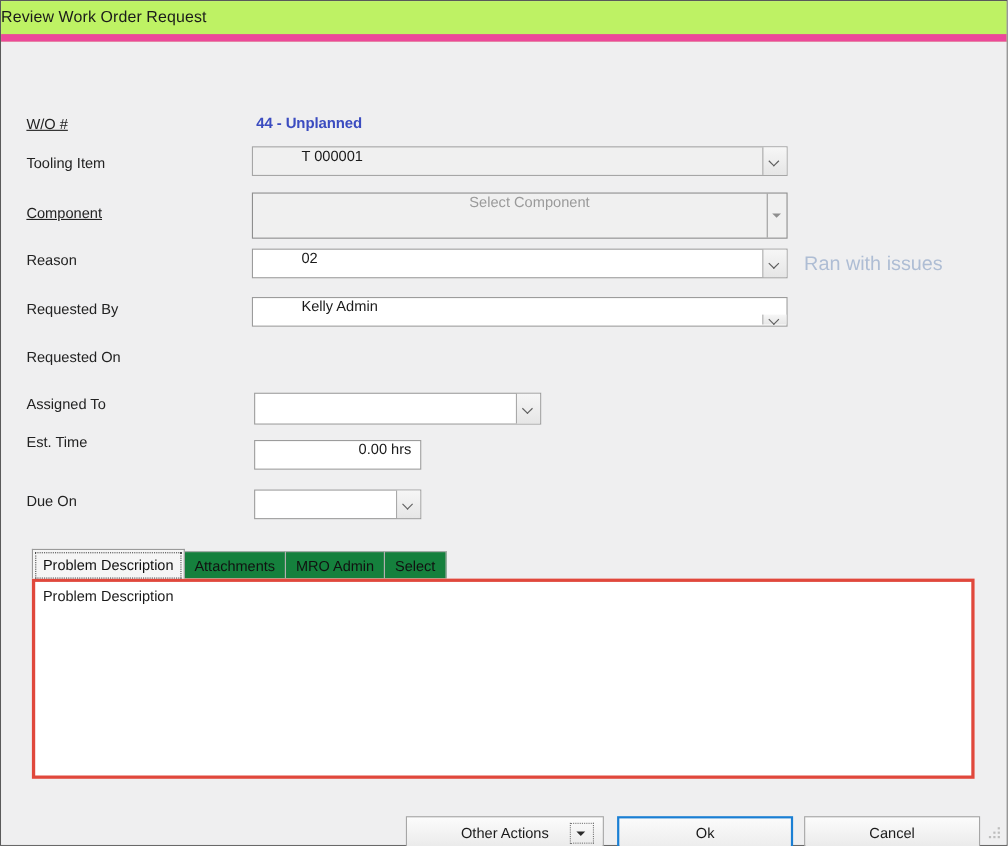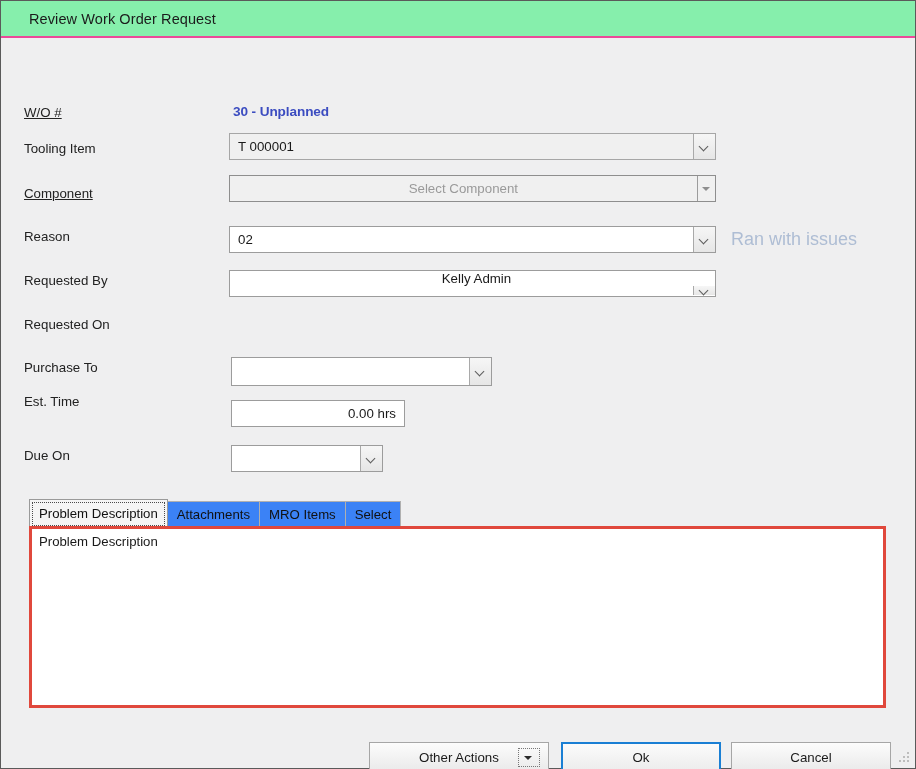--- a/index.html
+++ b/index.html
@@ -22,25 +22,25 @@
     box-sizing: border-box;
     border: 1px solid #5a5a5a;
     background: #efeff0;
     display: flex;
     flex-direction: column;
   }
 
   .titlebar {
     height: 37px;
     flex: 0 0 37px;
-    background: #86efac;
-    border-bottom: 2px solid #ec4899;
+    background: #bef264;
+    border-bottom: 7px solid #ec4899;
     display: flex;
     align-items: center;
-    padding-left: 28px;
+    padding-left: 0;
     box-sizing: border-box;
   }
   .titlebar-text {
     font-size: 14.5px;
     color: #1b1b1b;
     letter-spacing: 0.1px;
   }
 
   .client {
     position: relative;
@@ -57,21 +57,21 @@
 
   
   .ctl {
     position: absolute;
     box-sizing: border-box;
     border: 1px solid #9c9c9c;
     background: #ffffff;
     font-size: 13.3px;
     color: #1a1a1a;
     display: flex;
-    align-items: center;
+    padding-left: 36px;
   }
   .ctl.disabled {
     background: #f0f0f0;
     border-color: #a6a6a6;
   }
   .ctl .val {
     padding-left: 8px;
     white-space: nowrap;
     overflow: hidden;
   }
@@ -149,21 +149,21 @@
     display: flex;
     align-items: flex-end;
     height: 25px;
   }
   .tab {
     box-sizing: border-box;
     height: 25px;
     padding: 0 9px;
     font-size: 13.2px;
     color: #111111;
-    background: #3b82f6;
+    background: #15803d;
     border: 1px solid #b0b0b0;
     border-bottom: none;
     display: flex;
     align-items: center;
     margin-right: -1px;
     white-space: nowrap;
   }
   .tab.active {
     background: #f5f5f5;
     height: 27px;
@@ -249,32 +249,32 @@
 
 <div class="window">
 
   <div class="titlebar">
     <span class="titlebar-text">Review Work Order Request</span>
   </div>
 
   <div class="client">
 
     <span class="lbl" style="top:67px;text-decoration:underline;">W/O #</span>
-    <span class="wo-value" style="left:232px; top:66px;">30 - Unplanned</span>
+    <span class="wo-value" style="left:232px; top:66px;">44 - Unplanned</span>
 
     <span class="lbl" style="top:103px;">Tooling Item</span>
     <div class="ctl disabled" style="left:228px; top:95px; width:487px; height:27px;">
       <span class="val">T 000001</span>
       <span class="dropbtn">
           <i class="chev"></i>
         </span>
     </div>
 
     <span class="lbl" style="top:148px;text-decoration:underline;">Component</span>
-    <div class="ctl disabled" style="left:228px; top:137px; width:487px; height:27px; border-color:#8e8e8e;">
+    <div class="ctl disabled" style="left:228px; top:137px; width:487px; height:42px; border-color:#8e8e8e;">
       <span class="val center">Select Component</span>
       <span class="dropbtn flat" style="width:18px;">
           <i class="tri"></i>
         </span>
     </div>
 
     <span class="lbl" style="top:191px;">Reason</span>
     <div class="ctl" style="left:228px; top:188px; width:487px; height:27px;">
       <span class="val">02</span>
       <span class="dropbtn">
@@ -286,51 +286,51 @@
     <span class="lbl" style="top:235px;">Requested By</span>
     <div class="ctl" style="left:228px; top:232px; width:487px; height:27px;flex-direction:column;">
       <span class="val">Kelly Admin</span>
       <span class="dropbtn">
           <i class="chev"></i>
         </span>
     </div>
 
     <span class="lbl" style="top:279px;">Requested On</span>
 
-    <span class="lbl" style="top:322px;">Purchase To</span>
+    <span class="lbl" style="top:322px;">Assigned To</span>
     <div class="ctl" style="left:230px; top:319px; width:261px; height:29px;">
       <span class="val"></span>
       <span class="dropbtn">
           <i class="chev"></i>
         </span>
     </div>
 
     <span class="lbl" style="top:356px;">Est. Time</span>
-    <div class="ctl" style="left:230px; top:362px; width:174px; height:27px;">
+    <div class="ctl" style="left:230px; top:362px; width:152px; height:27px;">
       <span class="val right">0.00 hrs</span>
     </div>
 
     <span class="lbl" style="top:410px;">Due On</span>
     <div class="ctl" style="left:230px; top:407px; width:152px; height:27px;">
       <span class="val"></span>
       <span class="dropbtn">
           <i class="chev"></i>
         </span>
     </div>
 
     <div class="tabstrip">
       <div class="tab active">
         <span>Problem Description</span>
         <span class="focusbox"></span>
       </div>
       <div class="tab">
         <span>Attachments</span>
       </div>
       <div class="tab">
-        <span>MRO Items</span>
+        <span>MRO Admin</span>
       </div>
       <div class="tab">
         <span>Select</span>
       </div>
     </div>
 
     <div class="desc-panel">
       <div class="desc-text">Problem Description</div>
     </div>
 

